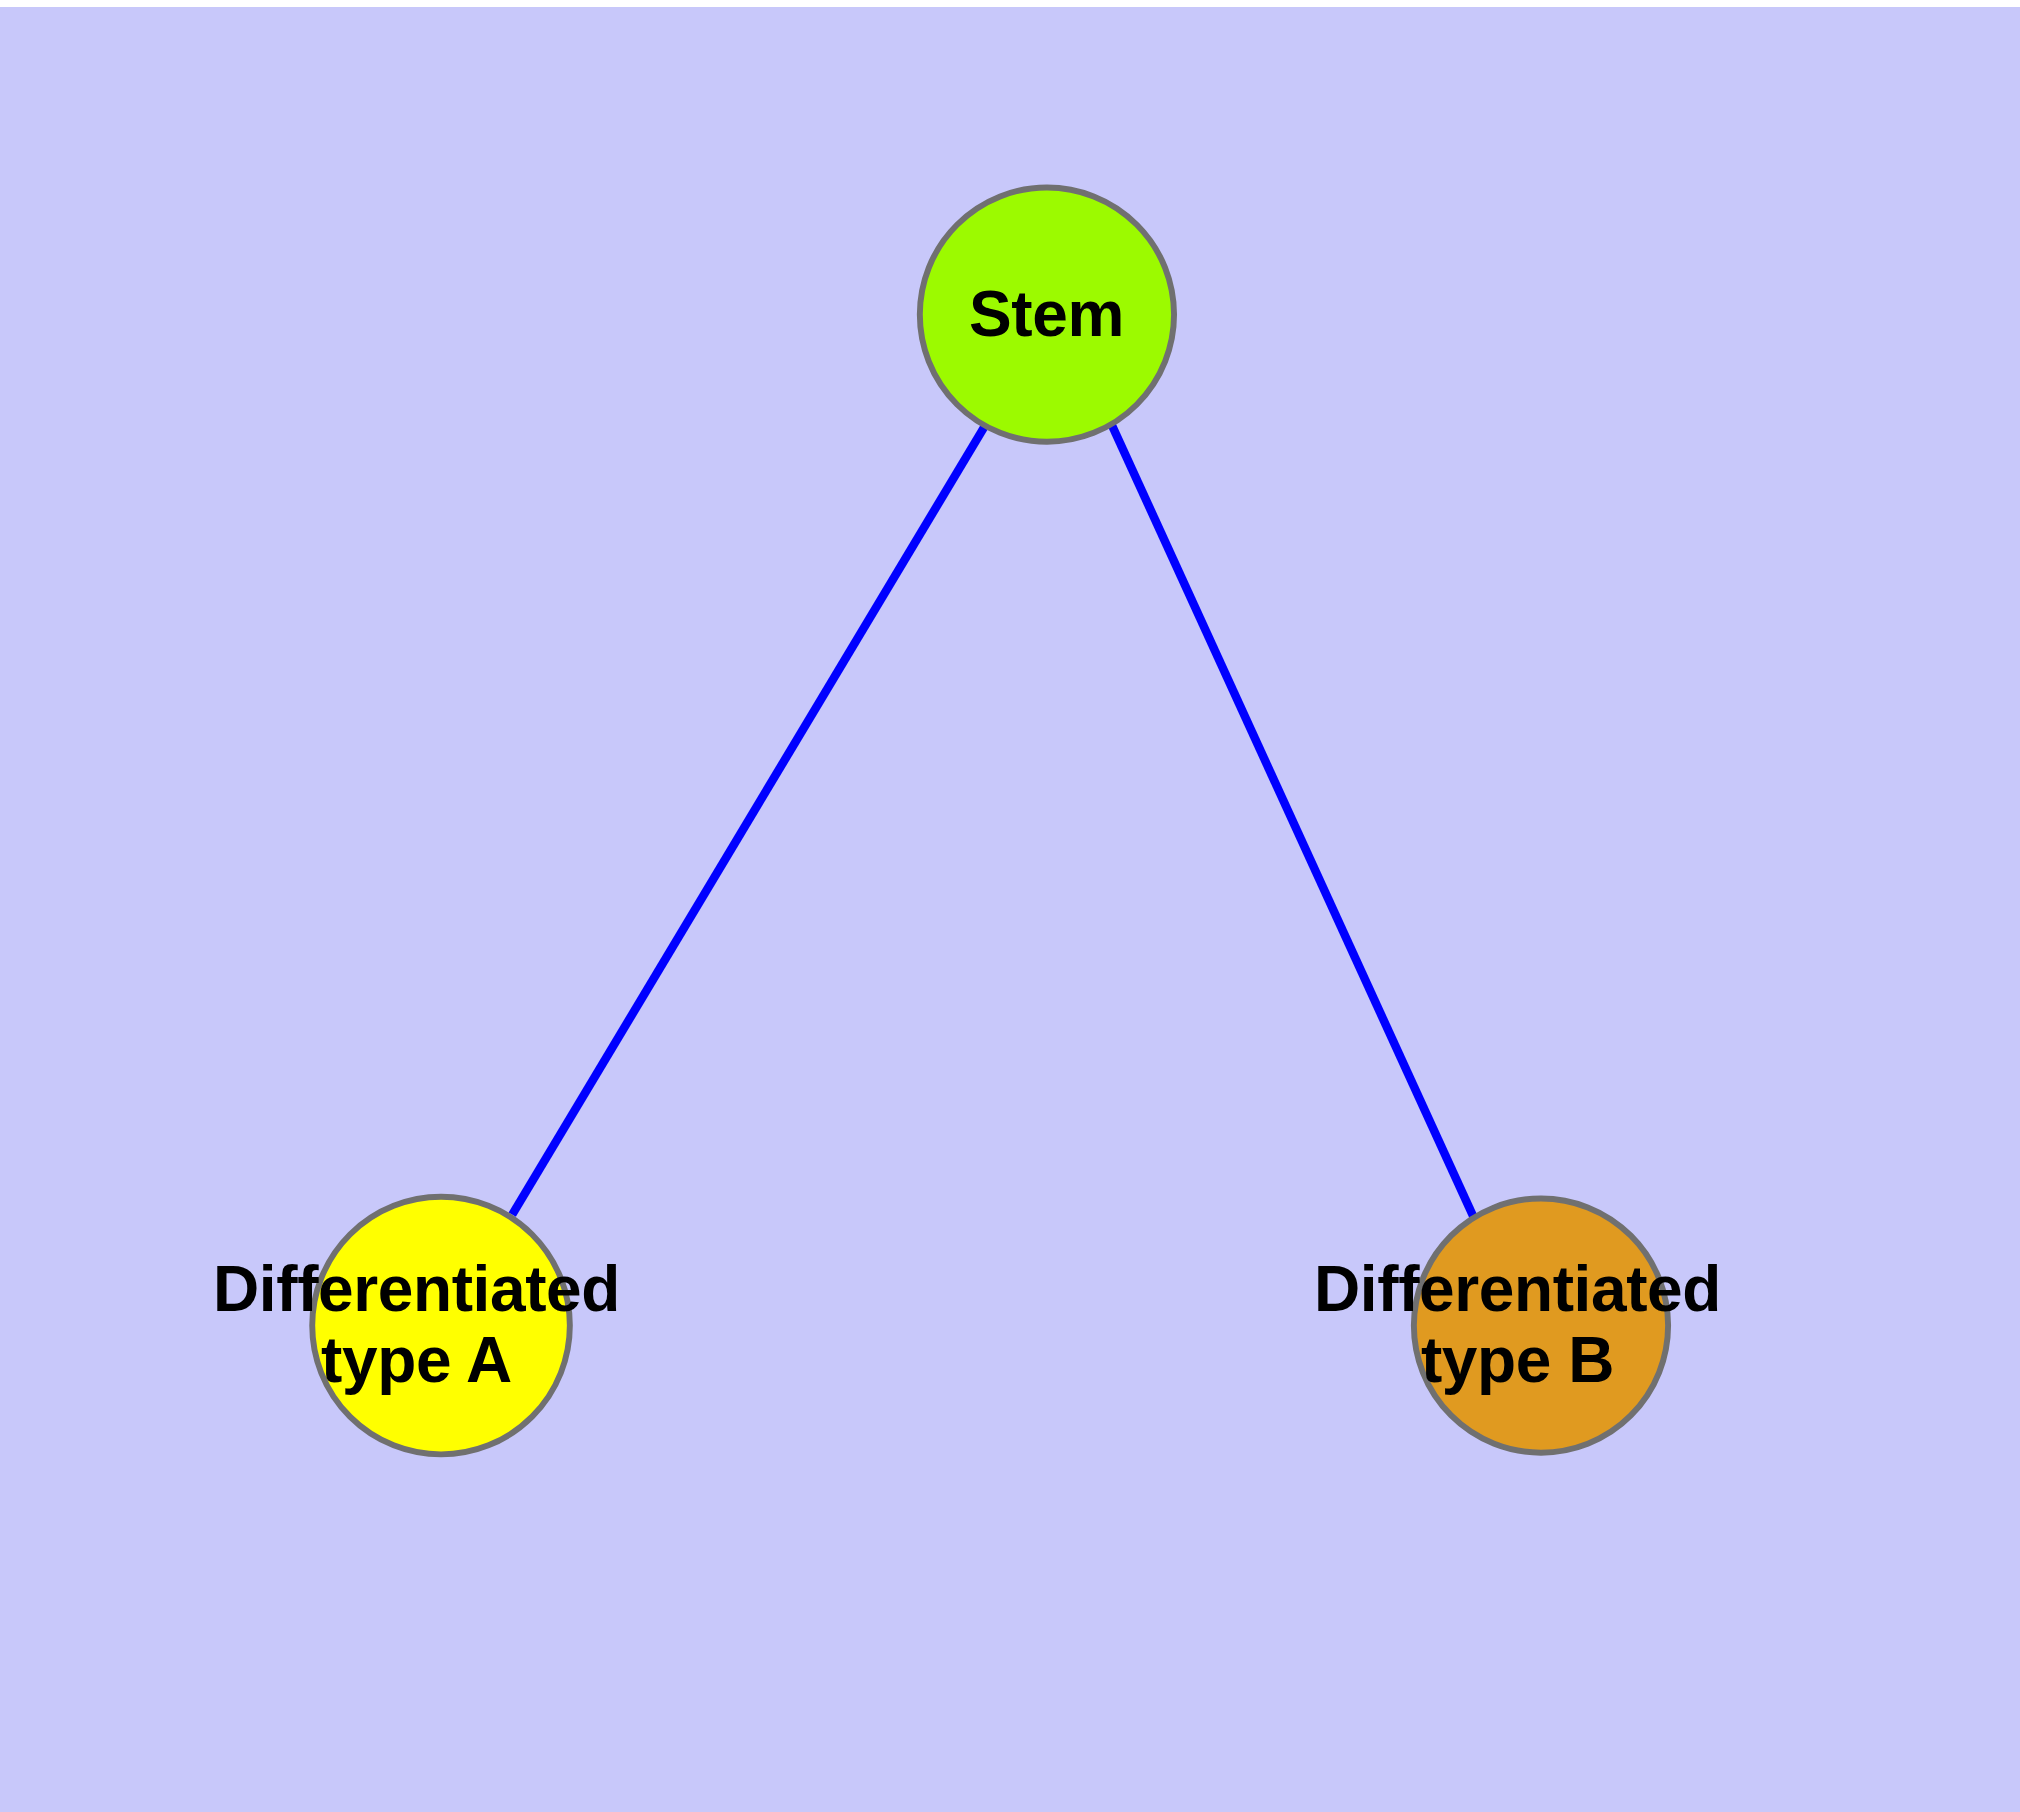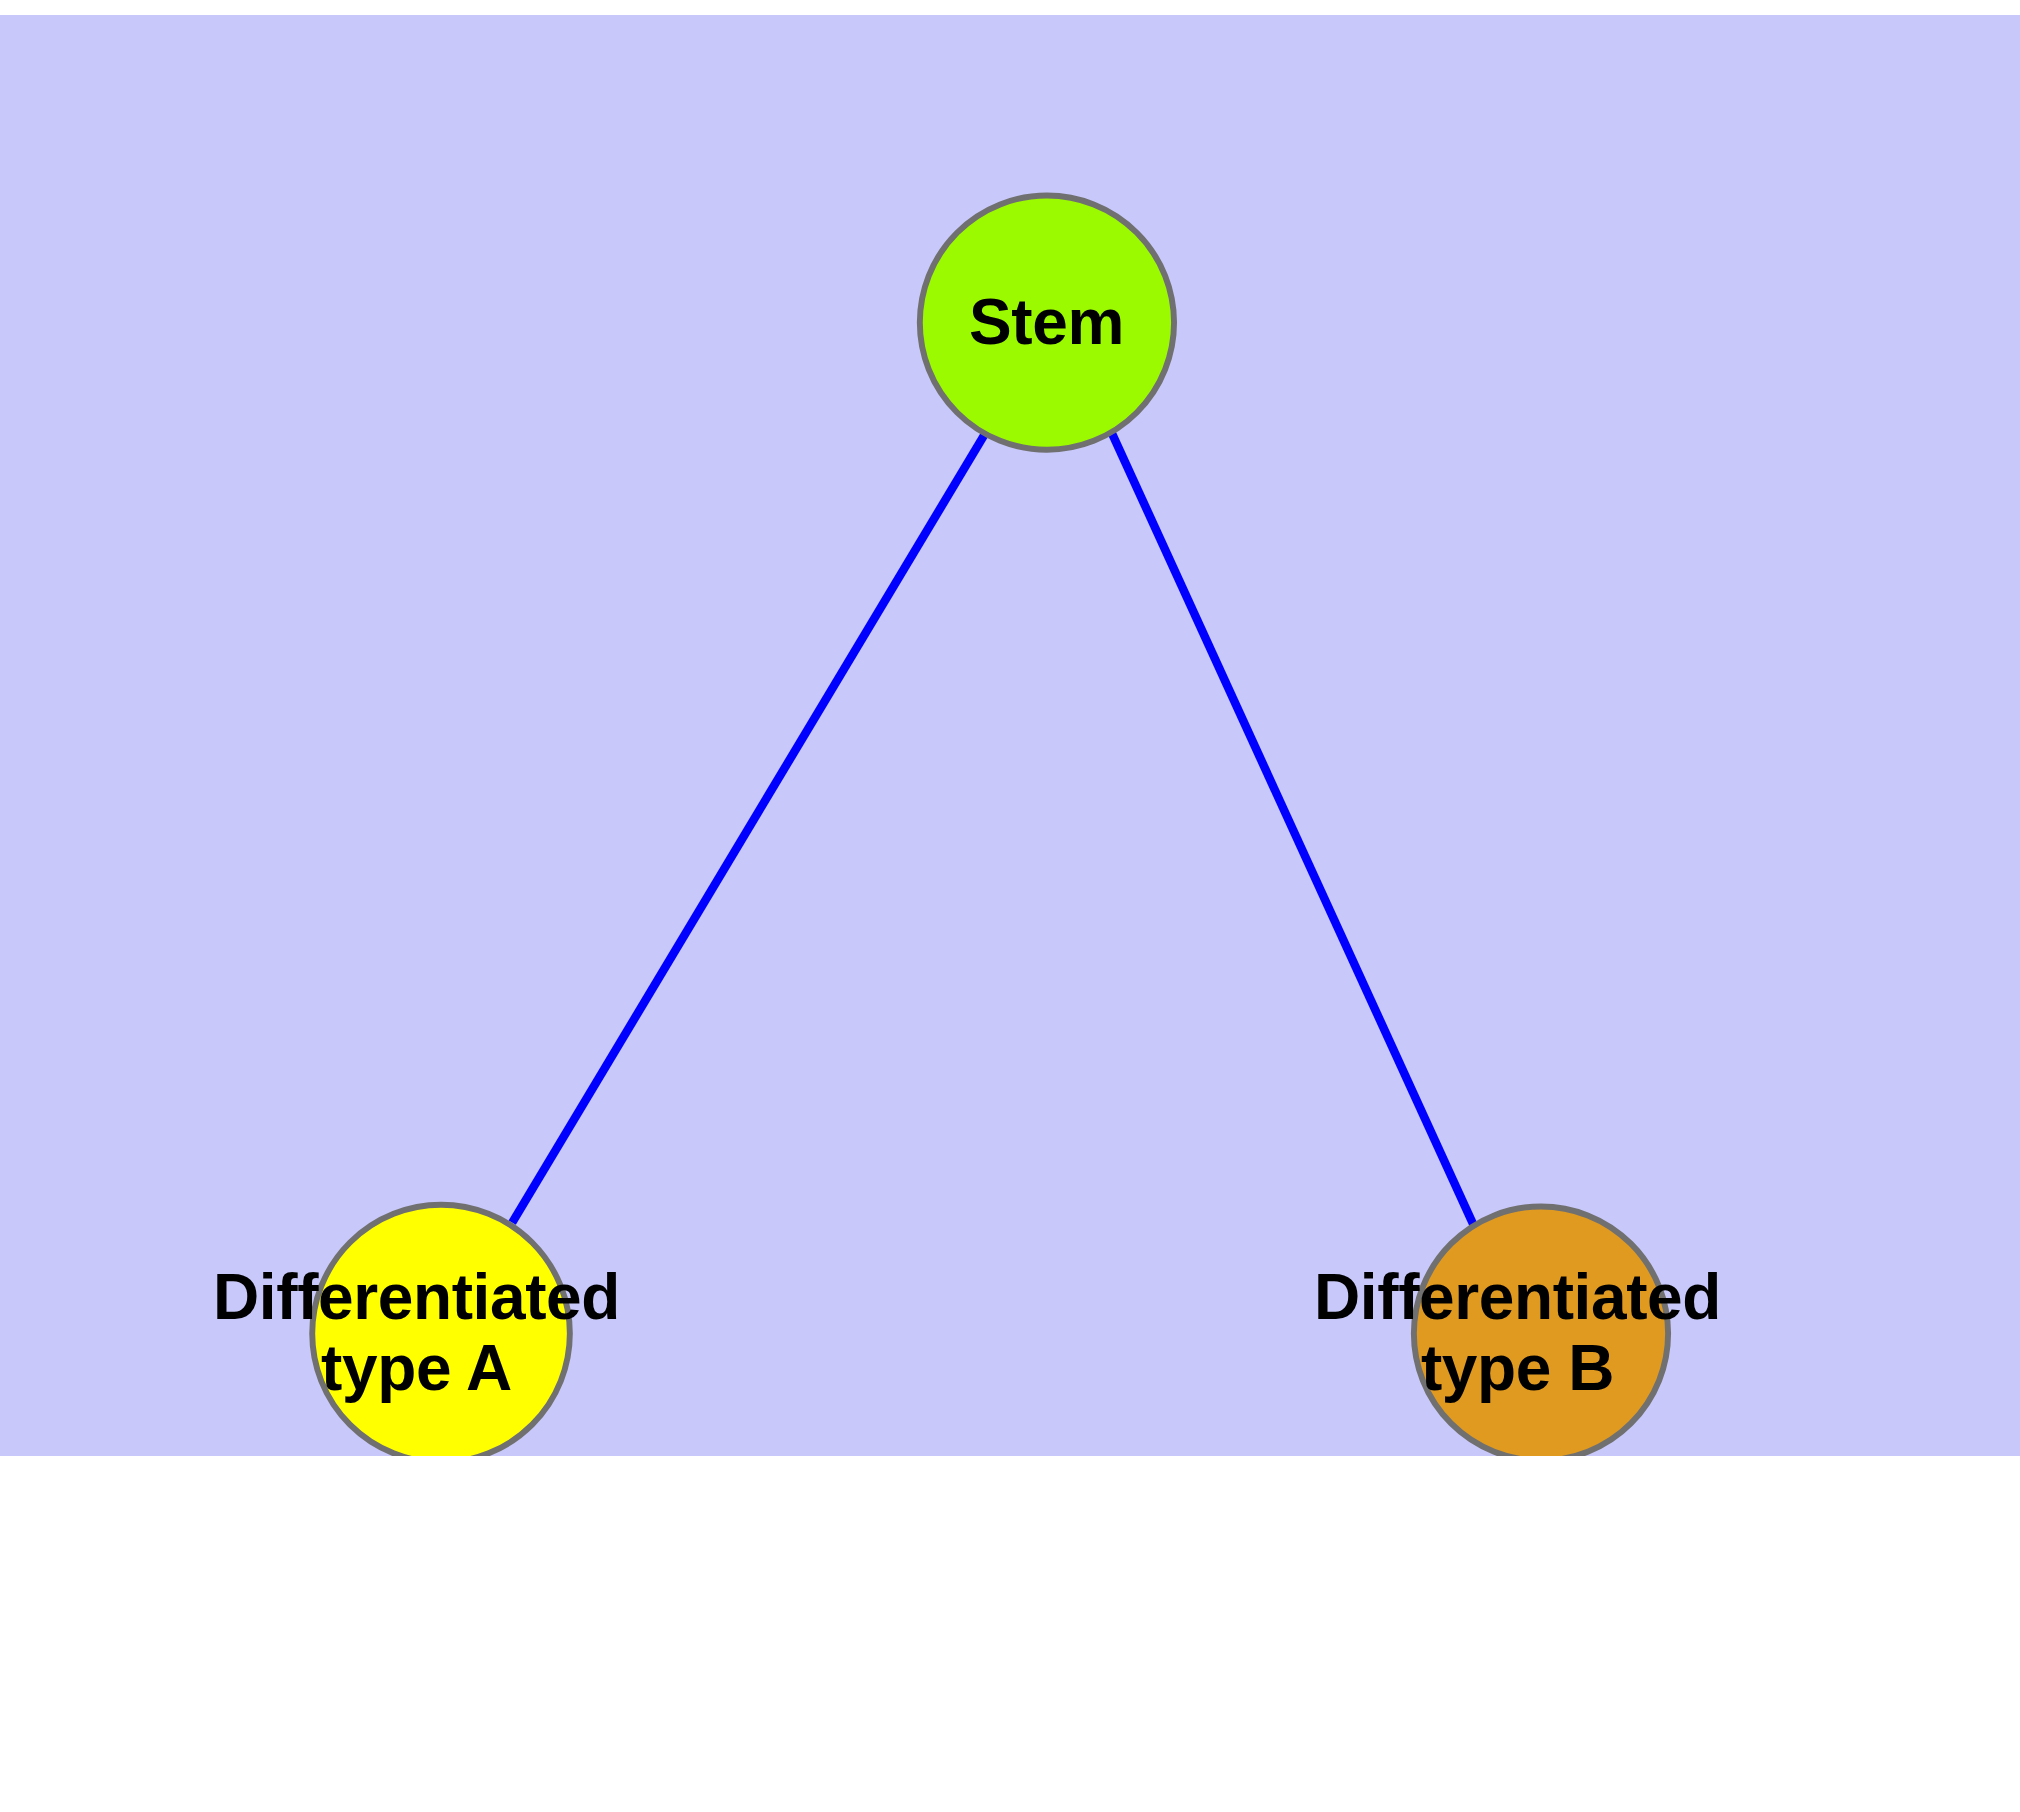--- a/index.html
+++ b/index.html
@@ -3,25 +3,24 @@
 <meta charset="utf-8">
 <style>
   html, body {
     margin: 0;
     padding: 0;
     background: #ffffff;
   }
   #stage {
     position: relative;
     width: 2021px;
-    height: 1448px;
+    height: 1812px;
     background: #ffffff;
     overflow: hidden;
     font-family: "Liberation Sans", sans-serif;
-    margin-top: 8px;
   }
   #canvas {
     position: absolute;
     left: 0;
     top: 6.8px;
     width: 2021px;
     height: 1805px;
     background: #c8c8fa;
   }
   #graph-svg {

